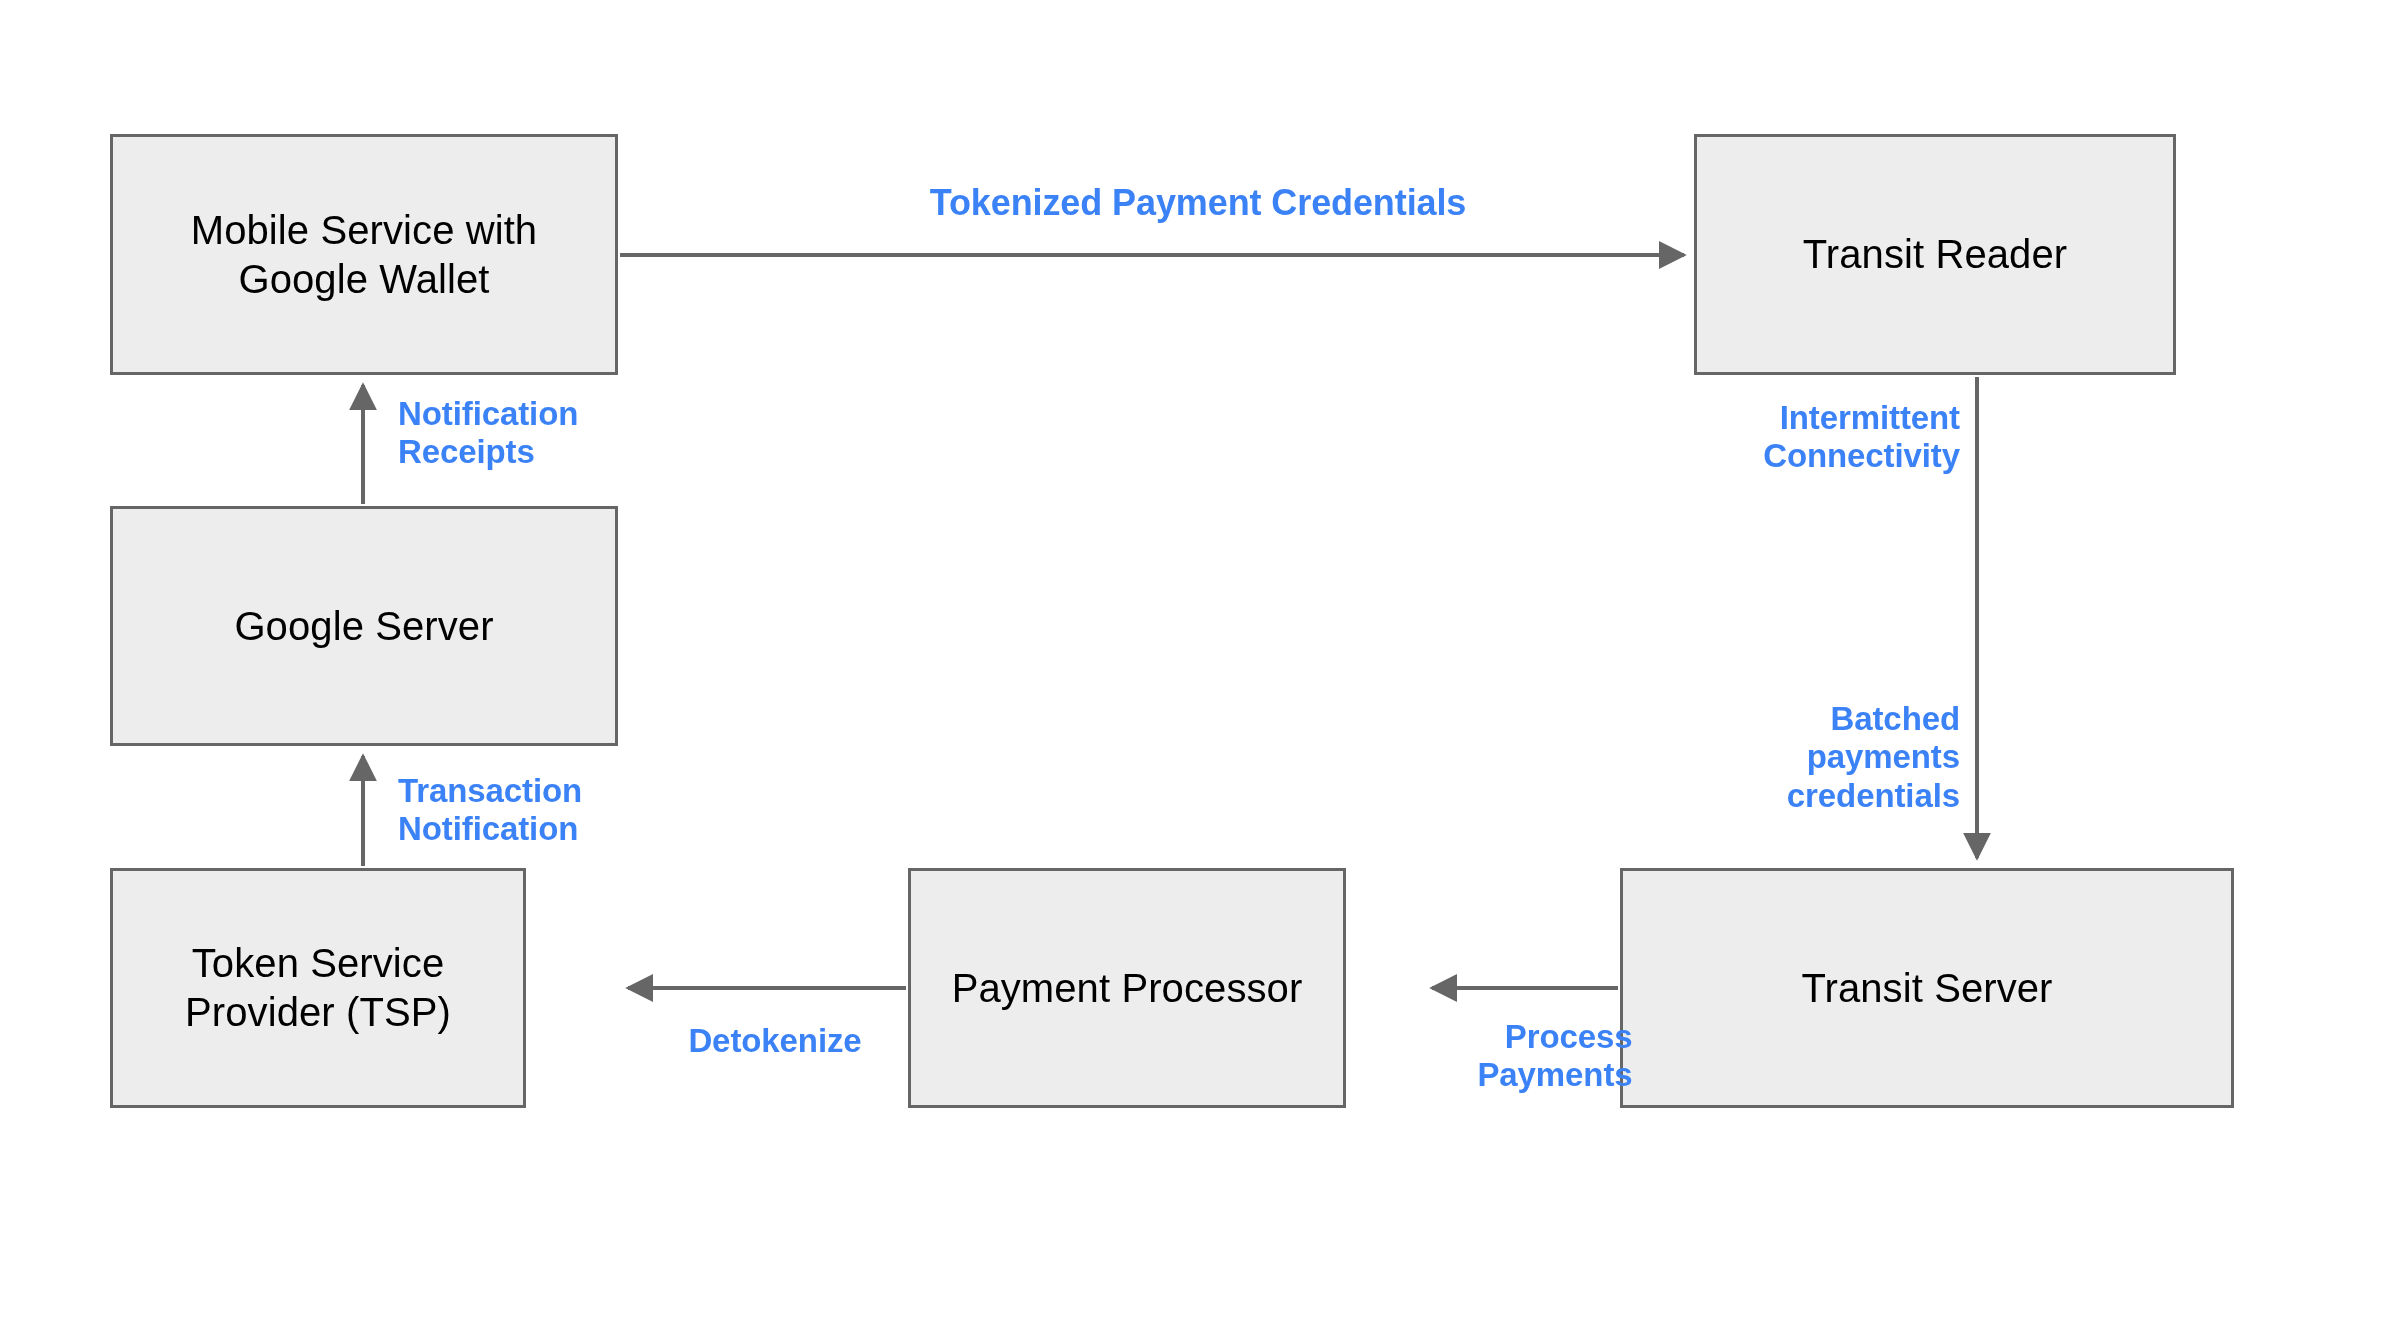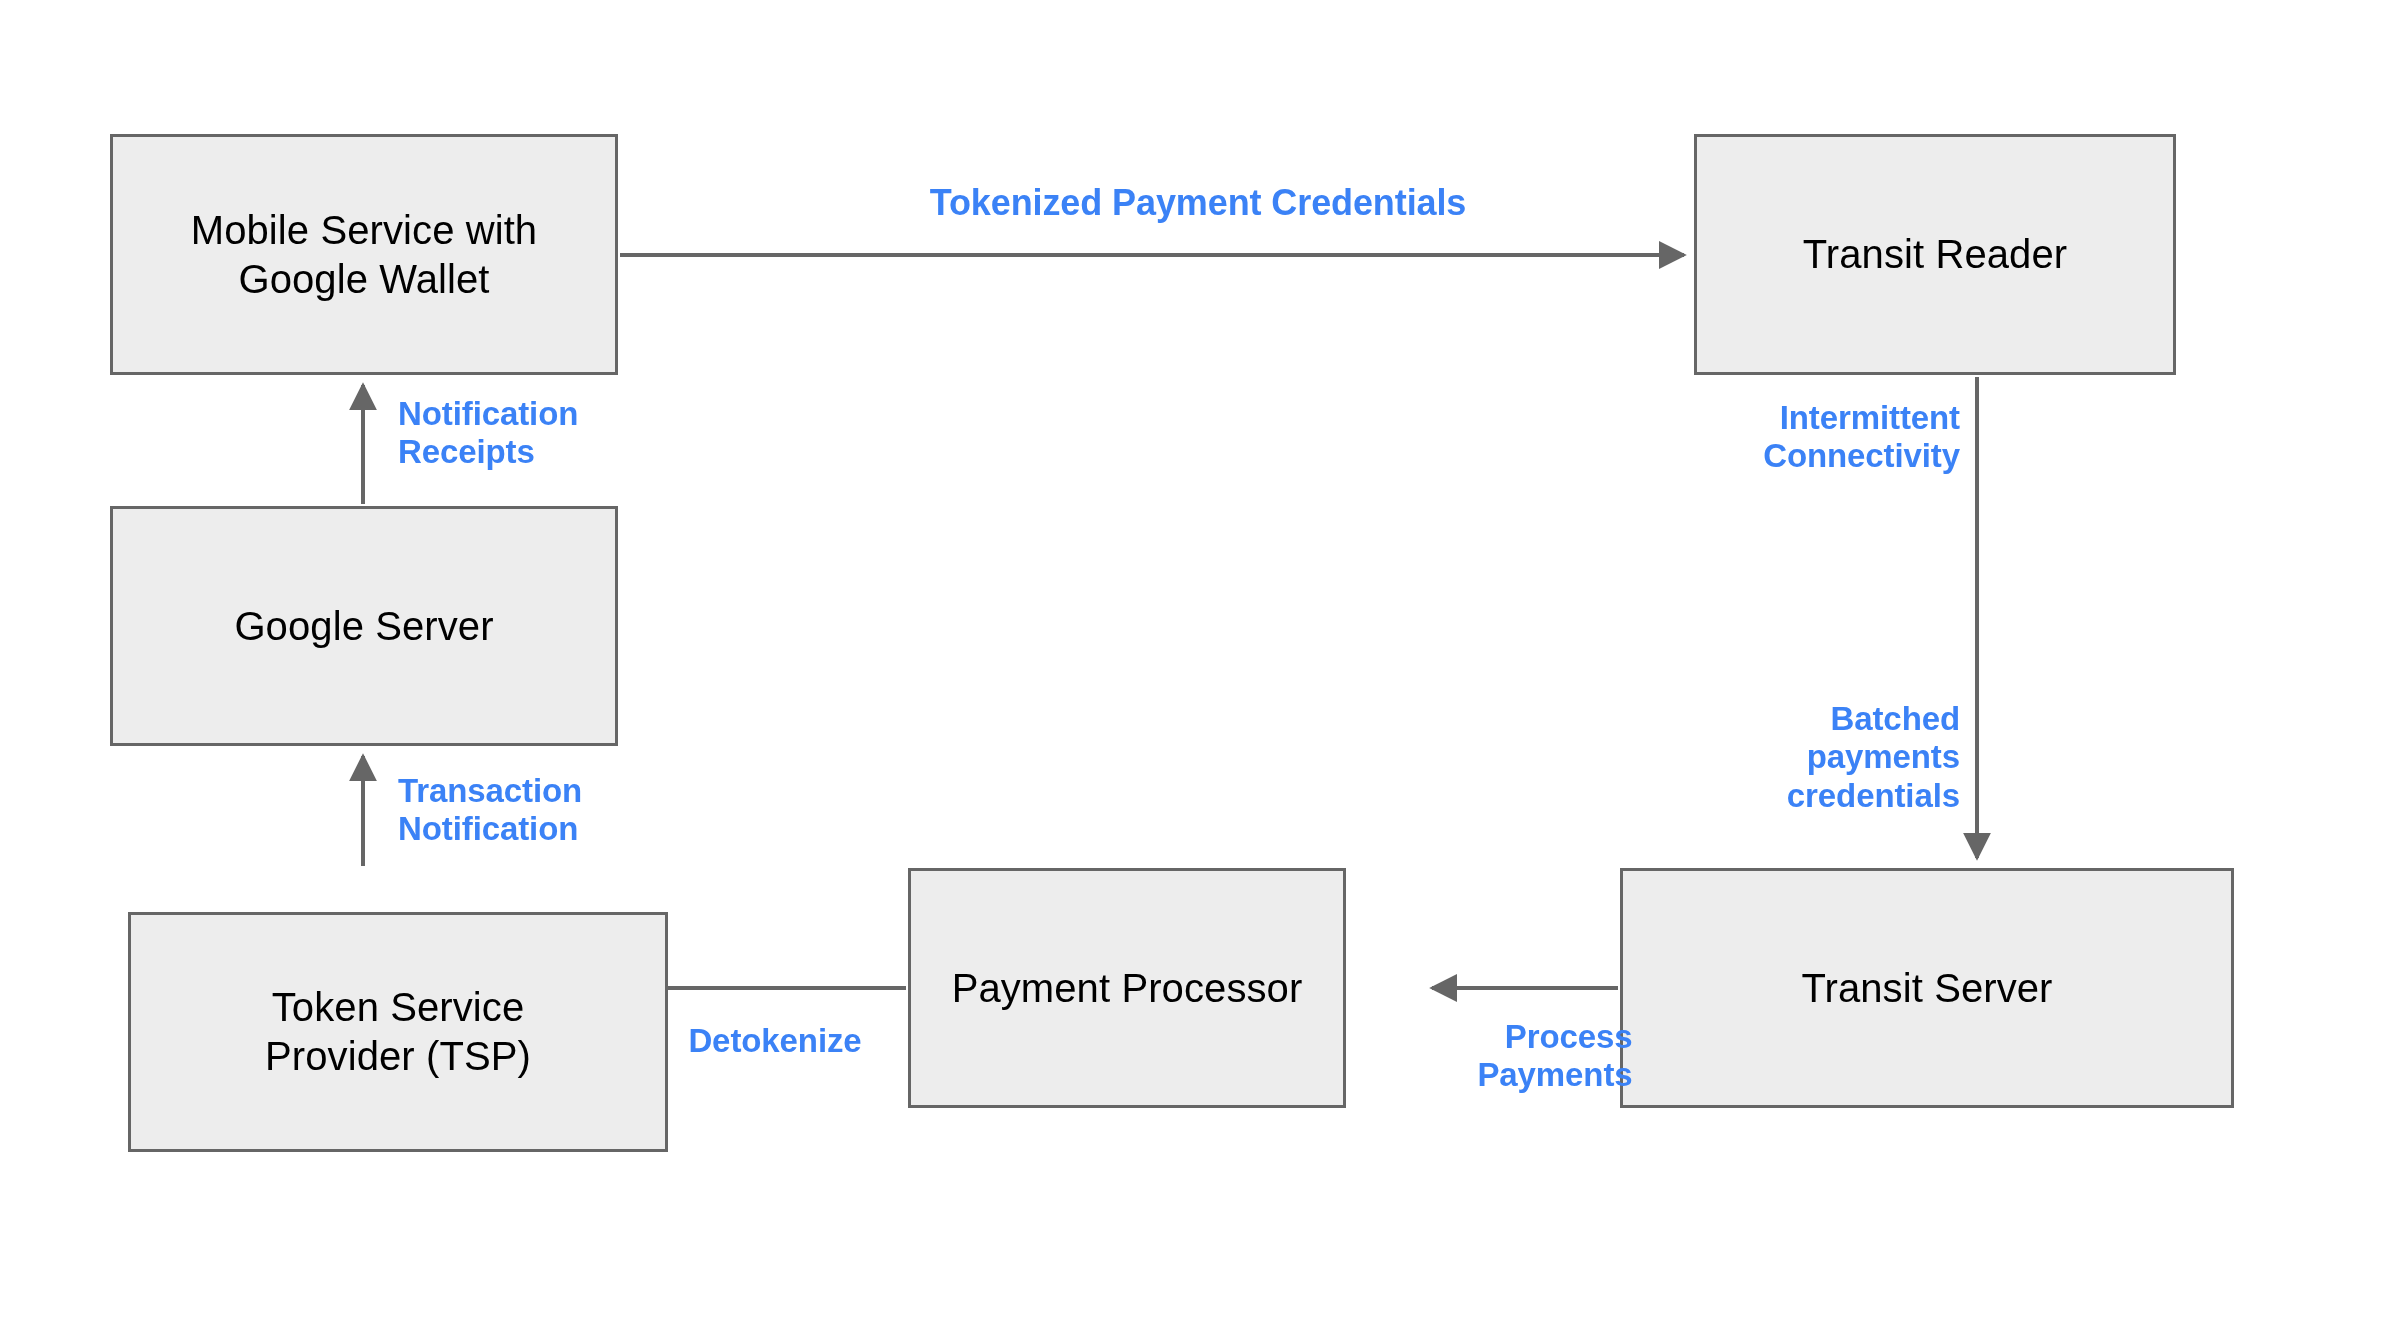--- a/index.html
+++ b/index.html
@@ -89,21 +89,21 @@
   </div>
 
   <div class="node" style="left:1694px; top:134px; width:482px; height:241px;">
     <span class="node-label">Transit Reader</span>
   </div>
 
   <div class="node" style="left:110px; top:506px; width:508px; height:240px;">
     <span class="node-label">Google Server</span>
   </div>
 
-  <div class="node" style="left:110px; top:912px; width:540px; height:240px;margin-left:18px;">
+  <div class="node" style="left:110px; top:868px; width:416px; height:240px;">
     <span class="node-label">Token Service
 Provider (TSP)</span>
   </div>
 
   <div class="node" style="left:908px; top:868px; width:438px; height:240px;">
     <span class="node-label">Payment Processor</span>
   </div>
 
   <div class="node" style="left:1620px; top:868px; width:614px; height:240px;">
     <span class="node-label">Transit Server</span>

